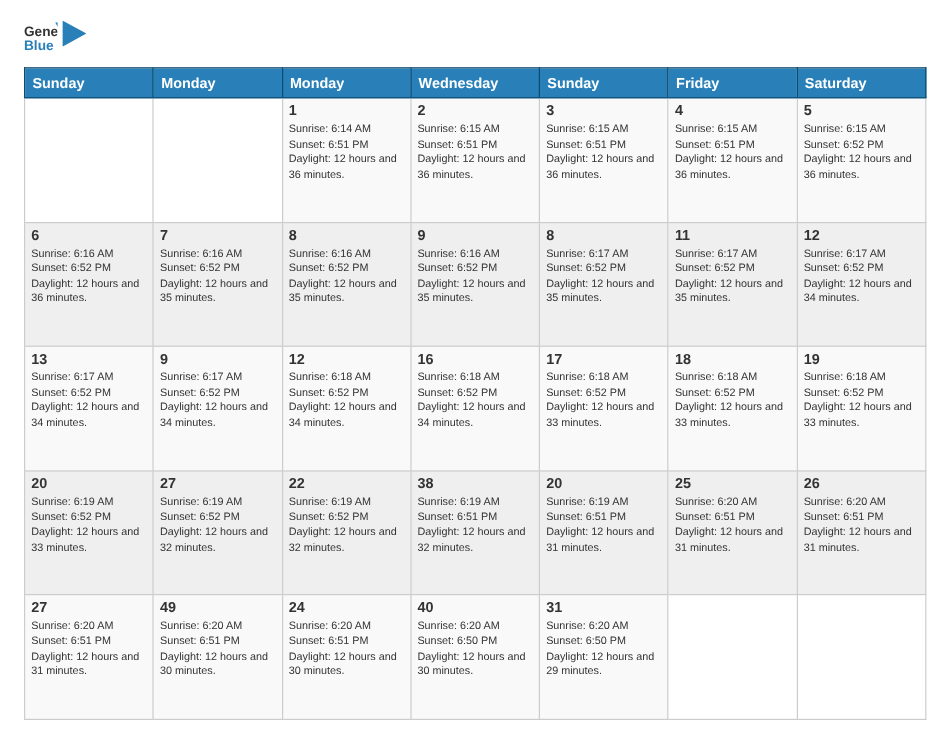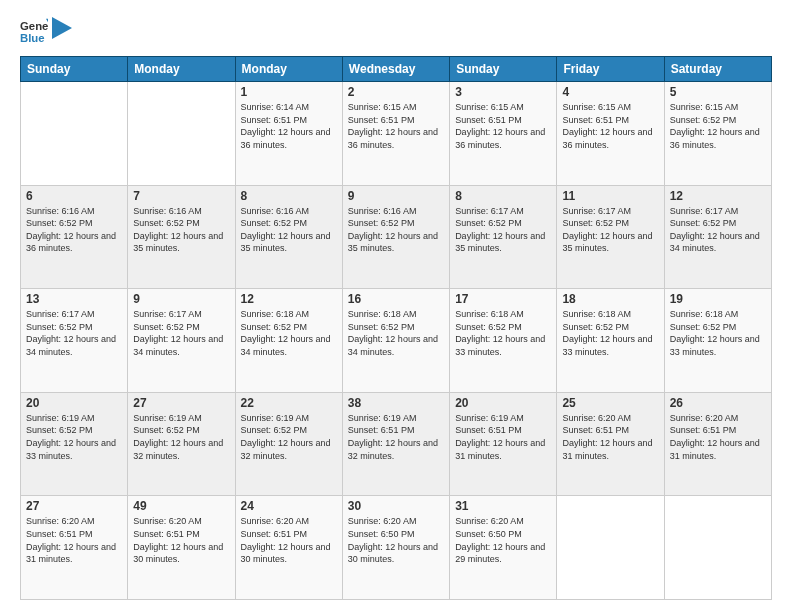--- a/index.html
+++ b/index.html
@@ -250,21 +250,21 @@
           </td>
           <td>
             <span class="day-number">49</span>
             <div class="day-info">Sunrise: 6:20 AM<br>Sunset: 6:51 PM<br>Daylight: 12 hours and 30 minutes.</div>
           </td>
           <td>
             <span class="day-number">24</span>
             <div class="day-info">Sunrise: 6:20 AM<br>Sunset: 6:51 PM<br>Daylight: 12 hours and 30 minutes.</div>
           </td>
           <td>
-            <span class="day-number">30</span>
+            <span class="day-number">40</span>
             <div class="day-info">Sunrise: 6:20 AM<br>Sunset: 6:50 PM<br>Daylight: 12 hours and 30 minutes.</div>
           </td>
           <td>
             <span class="day-number">31</span>
             <div class="day-info">Sunrise: 6:20 AM<br>Sunset: 6:50 PM<br>Daylight: 12 hours and 29 minutes.</div>
           </td>
           <td class="empty-cell"></td>
           <td class="empty-cell"></td>
         </tr>
       </tbody>

